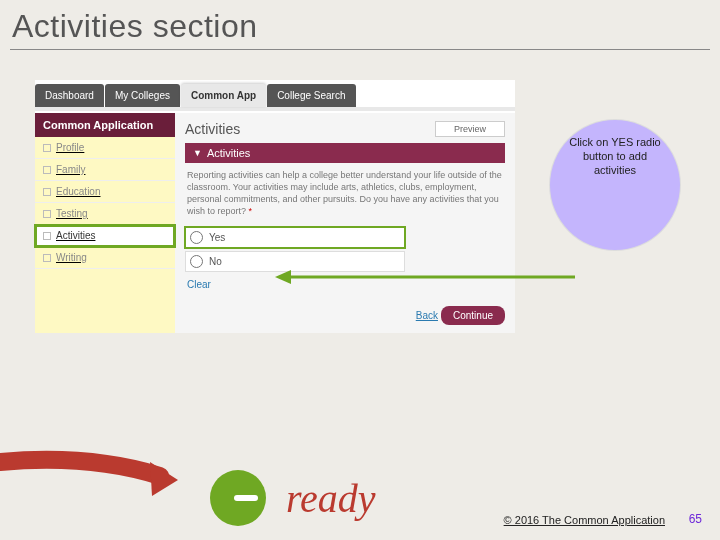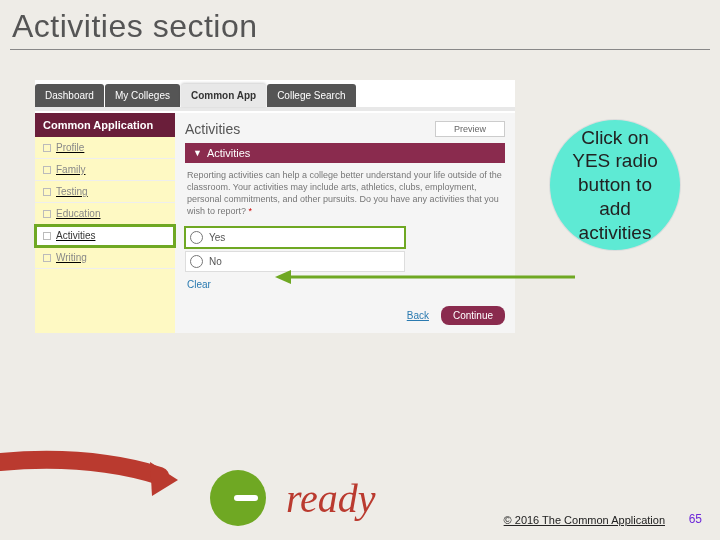--- a/index.html
+++ b/index.html
@@ -23,24 +23,24 @@
   .main-head h2 { font-size: 14px; color: #555; font-weight: normal; }
   .preview-btn { font-size: 9px; color: #666; border: 1px solid #ccc; padding: 2px 18px; background: #fff; }
   .section-bar { background: #8a2b4e; color: #fff; padding: 4px 8px; font-size: 11px; display: flex; align-items: center; gap: 5px; }
   .section-bar .tri { font-size: 9px; }
   .desc { font-size: 9px; color: #777; line-height: 1.35; padding: 6px 2px; }
   .desc .req { color: #c00; }
   .radio-row { display: flex; align-items: center; gap: 6px; padding: 3px 4px; border: 1px solid #ddd; background: #fff; margin: 3px 0; width: 220px; font-size: 10px; color: #555; position: relative; }
   .radio-row input { margin: 0; }
   .radio-row.hl { outline: 2px solid #6fa823; outline-offset: -1px; }
   .clear { color: #2a7ab0; font-size: 10px; padding: 4px 2px; cursor: pointer; }
-  .nav-btns { display: flex; justify-content: flex-end; gap: 12px; padding-top: 12px; align-items: center; }
+  .nav-btns { display: flex; justify-content: flex-end; gap: 3px; padding-top: 12px; align-items: center; }
   .back { color: #2a7ab0; font-size: 10px; text-decoration: underline; }
   .continue { background: #8a2b4e; color: #fff; padding: 4px 12px; font-size: 10px; border-radius: 8px; }
-  .callout { position: absolute; right: 40px; top: 120px; width: 130px; height: 130px; background: #5eead4; border-radius: 70px 70px 70px 70px; display: flex; align-items: center; justify-content: center; text-align: center; padding: 16px; font-size: 19px; line-height: 1.25; color: #222; box-shadow: 0 0 0 1px #ddd; }
+  .callout { position: absolute; right: 40px; top: 120px; width: 130px; height: 130px; background: #c4b5fd; border-radius: 70px 70px 70px 70px; display: flex; align-items: flex-start; justify-content: center; text-align: center; padding: 16px; font-size: 11px; line-height: 1.25; color: #222; box-shadow: 0 0 0 1px #ddd; }
   .arrow-svg { position: absolute; left: 275px; top: 265px; }
   .logo-wrap { position: absolute; left: 210px; bottom: 14px; display: flex; align-items: center; }
   .logo-circle { width: 56px; height: 56px; background: #6fa823; border-radius: 50%; position: relative; }
   .logo-circle::before { content: ""; position: absolute; right: 8px; top: 50%; width: 24px; height: 6px; background: #fff; transform: translateY(-50%); border-radius: 3px; }
   .logo-circle::after { content: ""; position: absolute; right: 8px; top: 50%; width: 0; height: 0; border-left: 12px solid #fff; border-top: 9px solid transparent; border-bottom: 9px solid transparent; transform: translate(12px,-50%); display:none;}
   .logo-text { font-family: Georgia, serif; font-style: italic; font-size: 40px; color: #ba3a2f; margin-left: 20px; }
   .copyright { position: absolute; right: 55px; bottom: 14px; font-size: 11px; color: #222; text-decoration: underline; }
   .pagenum { position: absolute; right: 18px; bottom: 14px; font-size: 12px; color: #6d28d9; }
   .red-arrow { position: absolute; left: 0; bottom: 30px; }
 </style>
@@ -65,25 +65,25 @@
         <li class="side-item">
             <span class="sq"></span>
             <span>Profile</span>
           </li>
         <li class="side-item">
             <span class="sq"></span>
             <span>Family</span>
           </li>
         <li class="side-item">
             <span class="sq"></span>
-            <span>Testing</span>
+            <span>Education</span>
           </li>
         <li class="side-item">
             <span class="sq"></span>
-            <span>Education</span>
+            <span>Testing</span>
           </li>
         <li class="side-item active-hl">
             <span class="sq"></span>
             <span>Activities</span>
           </li>
         <li class="side-item">
             <span class="sq"></span>
             <span>Writing</span>
           </li>
       </ul>

